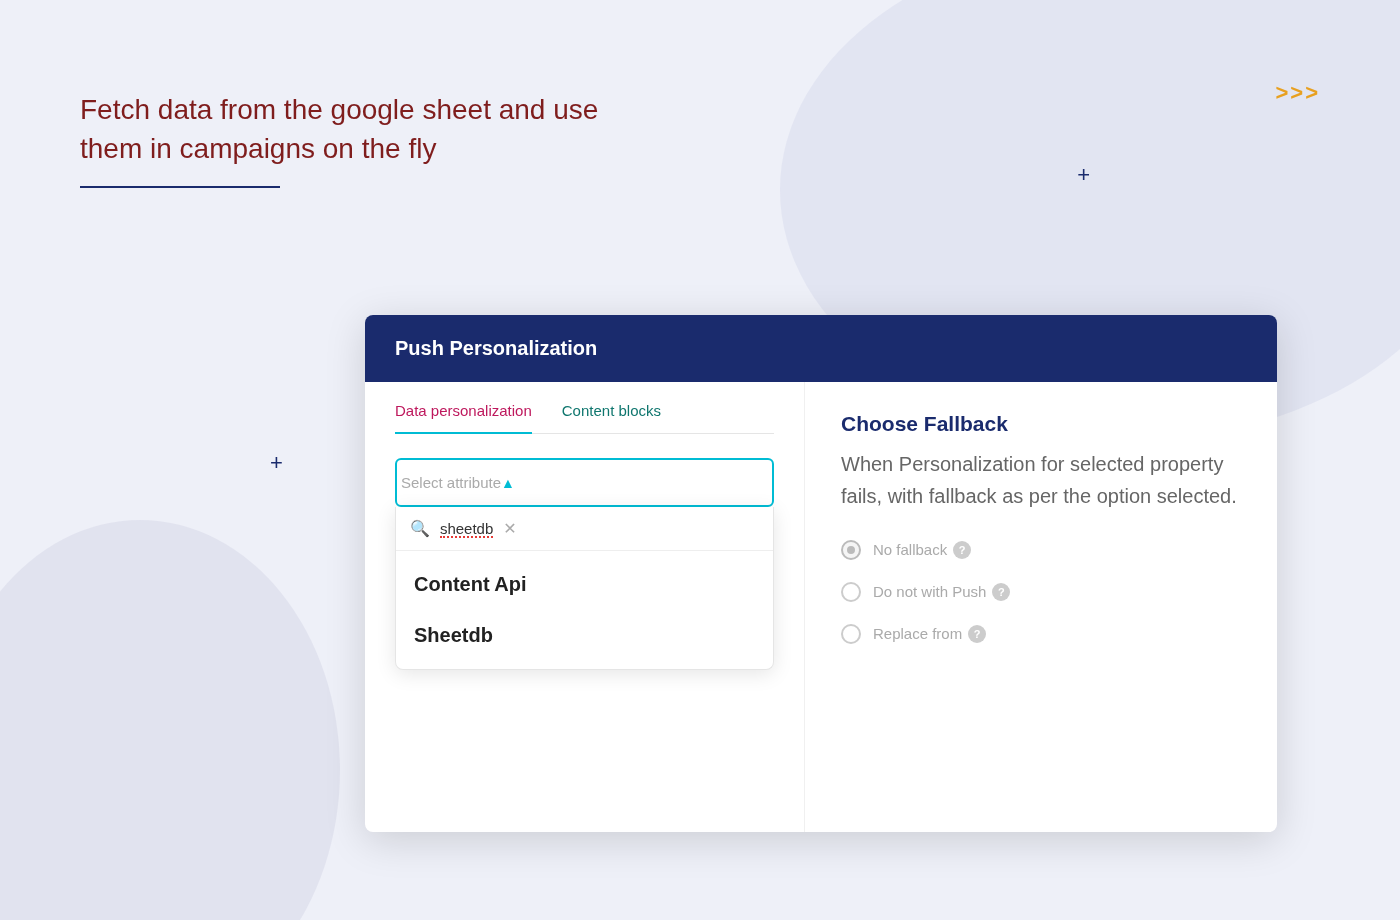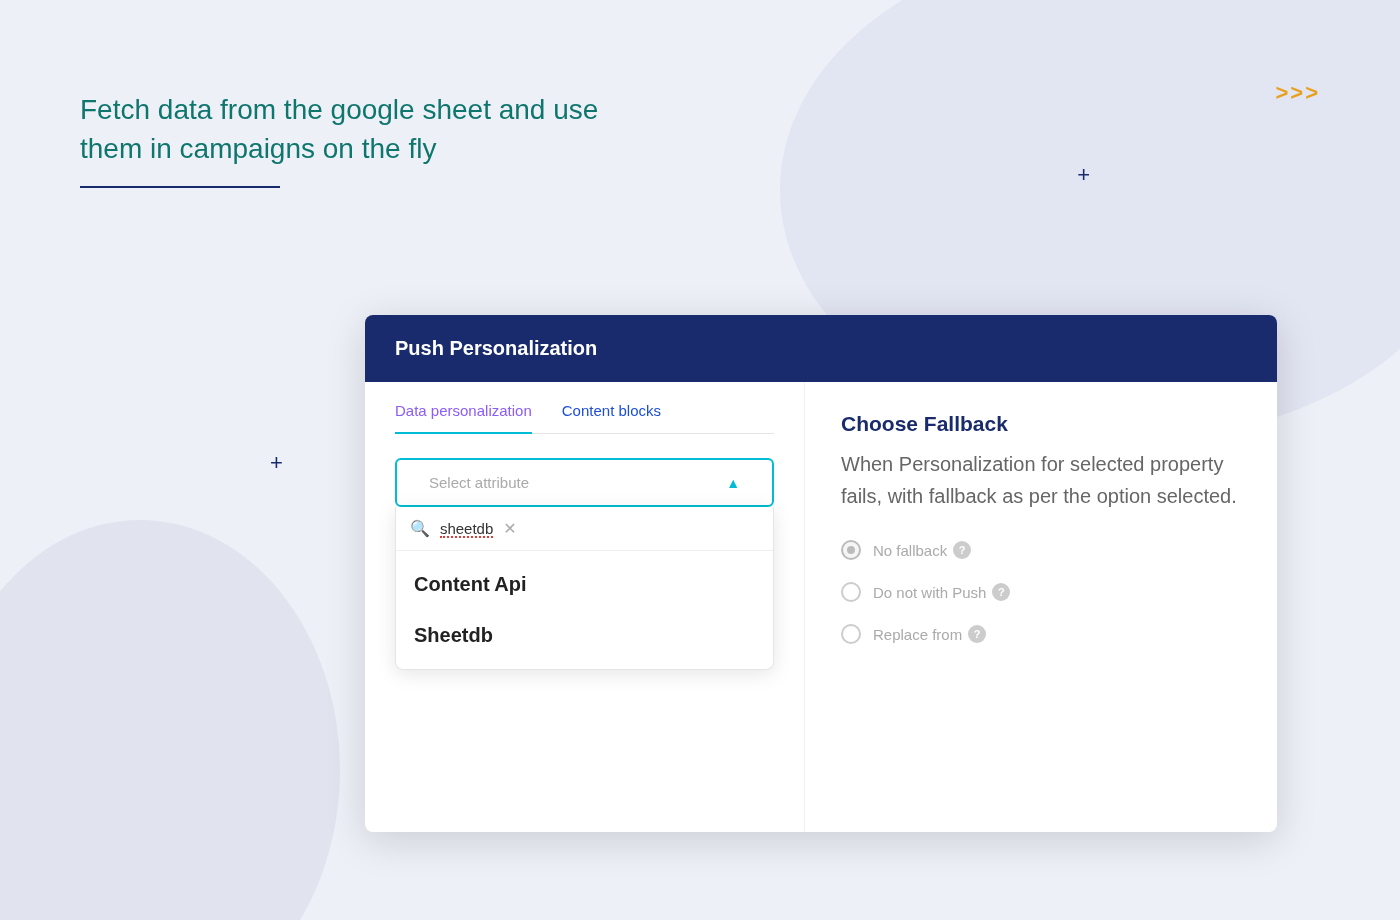--- a/index.html
+++ b/index.html
@@ -43,21 +43,21 @@
     .hero-text {
       position: absolute;
       top: 90px;
       left: 80px;
       max-width: 520px;
       z-index: 2;
     }
     .hero-title {
       font-size: 28px;
       font-weight: 400;
-      color: #0f766e;
+      color: #7f1d1d;
       line-height: 1.4;
     }
     .hero-underline {
       width: 200px;
       height: 2px;
       background: #1a2b6d;
       margin-top: 18px;
     }
 
     
@@ -135,46 +135,46 @@
       display: flex;
       gap: 30px;
       padding: 20px 0 0;
       border-bottom: 1px solid #e5e5e5;
       margin-bottom: 24px;
     }
     .tab {
       padding-bottom: 14px;
       font-size: 15px;
       cursor: pointer;
-      color: #1d4ed8;
+      color: #0f766e;
       position: relative;
       font-weight: 500;
     }
     .tab.active {
-      color: #8b5cf6;
+      color: #be185d;
     }
     .tab.active::after {
       content: '';
       position: absolute;
       bottom: -1px;
       left: 0;
       right: 0;
       height: 2px;
       background: #00bcd4;
     }
 
     
     .select-trigger {
       width: 100%;
       border: 2px solid #00bcd4;
       border-radius: 6px;
-      padding: 14px 32px;
+      padding: 14px 4px;
       display: flex;
       align-items: center;
-      justify-content: space-between;
+      justify-content: flex-start;
       cursor: pointer;
       background: white;
       margin-bottom: 0;
     }
     .select-placeholder {
       color: #aaa;
       font-size: 15px;
     }
     .select-arrow {
       color: #00bcd4;
@@ -283,21 +283,21 @@
       content: '';
       width: 8px;
       height: 8px;
       border-radius: 50%;
       background: #bbb;
     }
     .radio-label {
       font-size: 15px;
       color: #aaa;
       display: flex;
-      align-items: center;
+      align-items: flex-start;
       gap: 6px;
     }
     .help-icon {
       display: inline-flex;
       align-items: center;
       justify-content: center;
       width: 18px;
       height: 18px;
       border-radius: 50%;
       background: #ccc;

